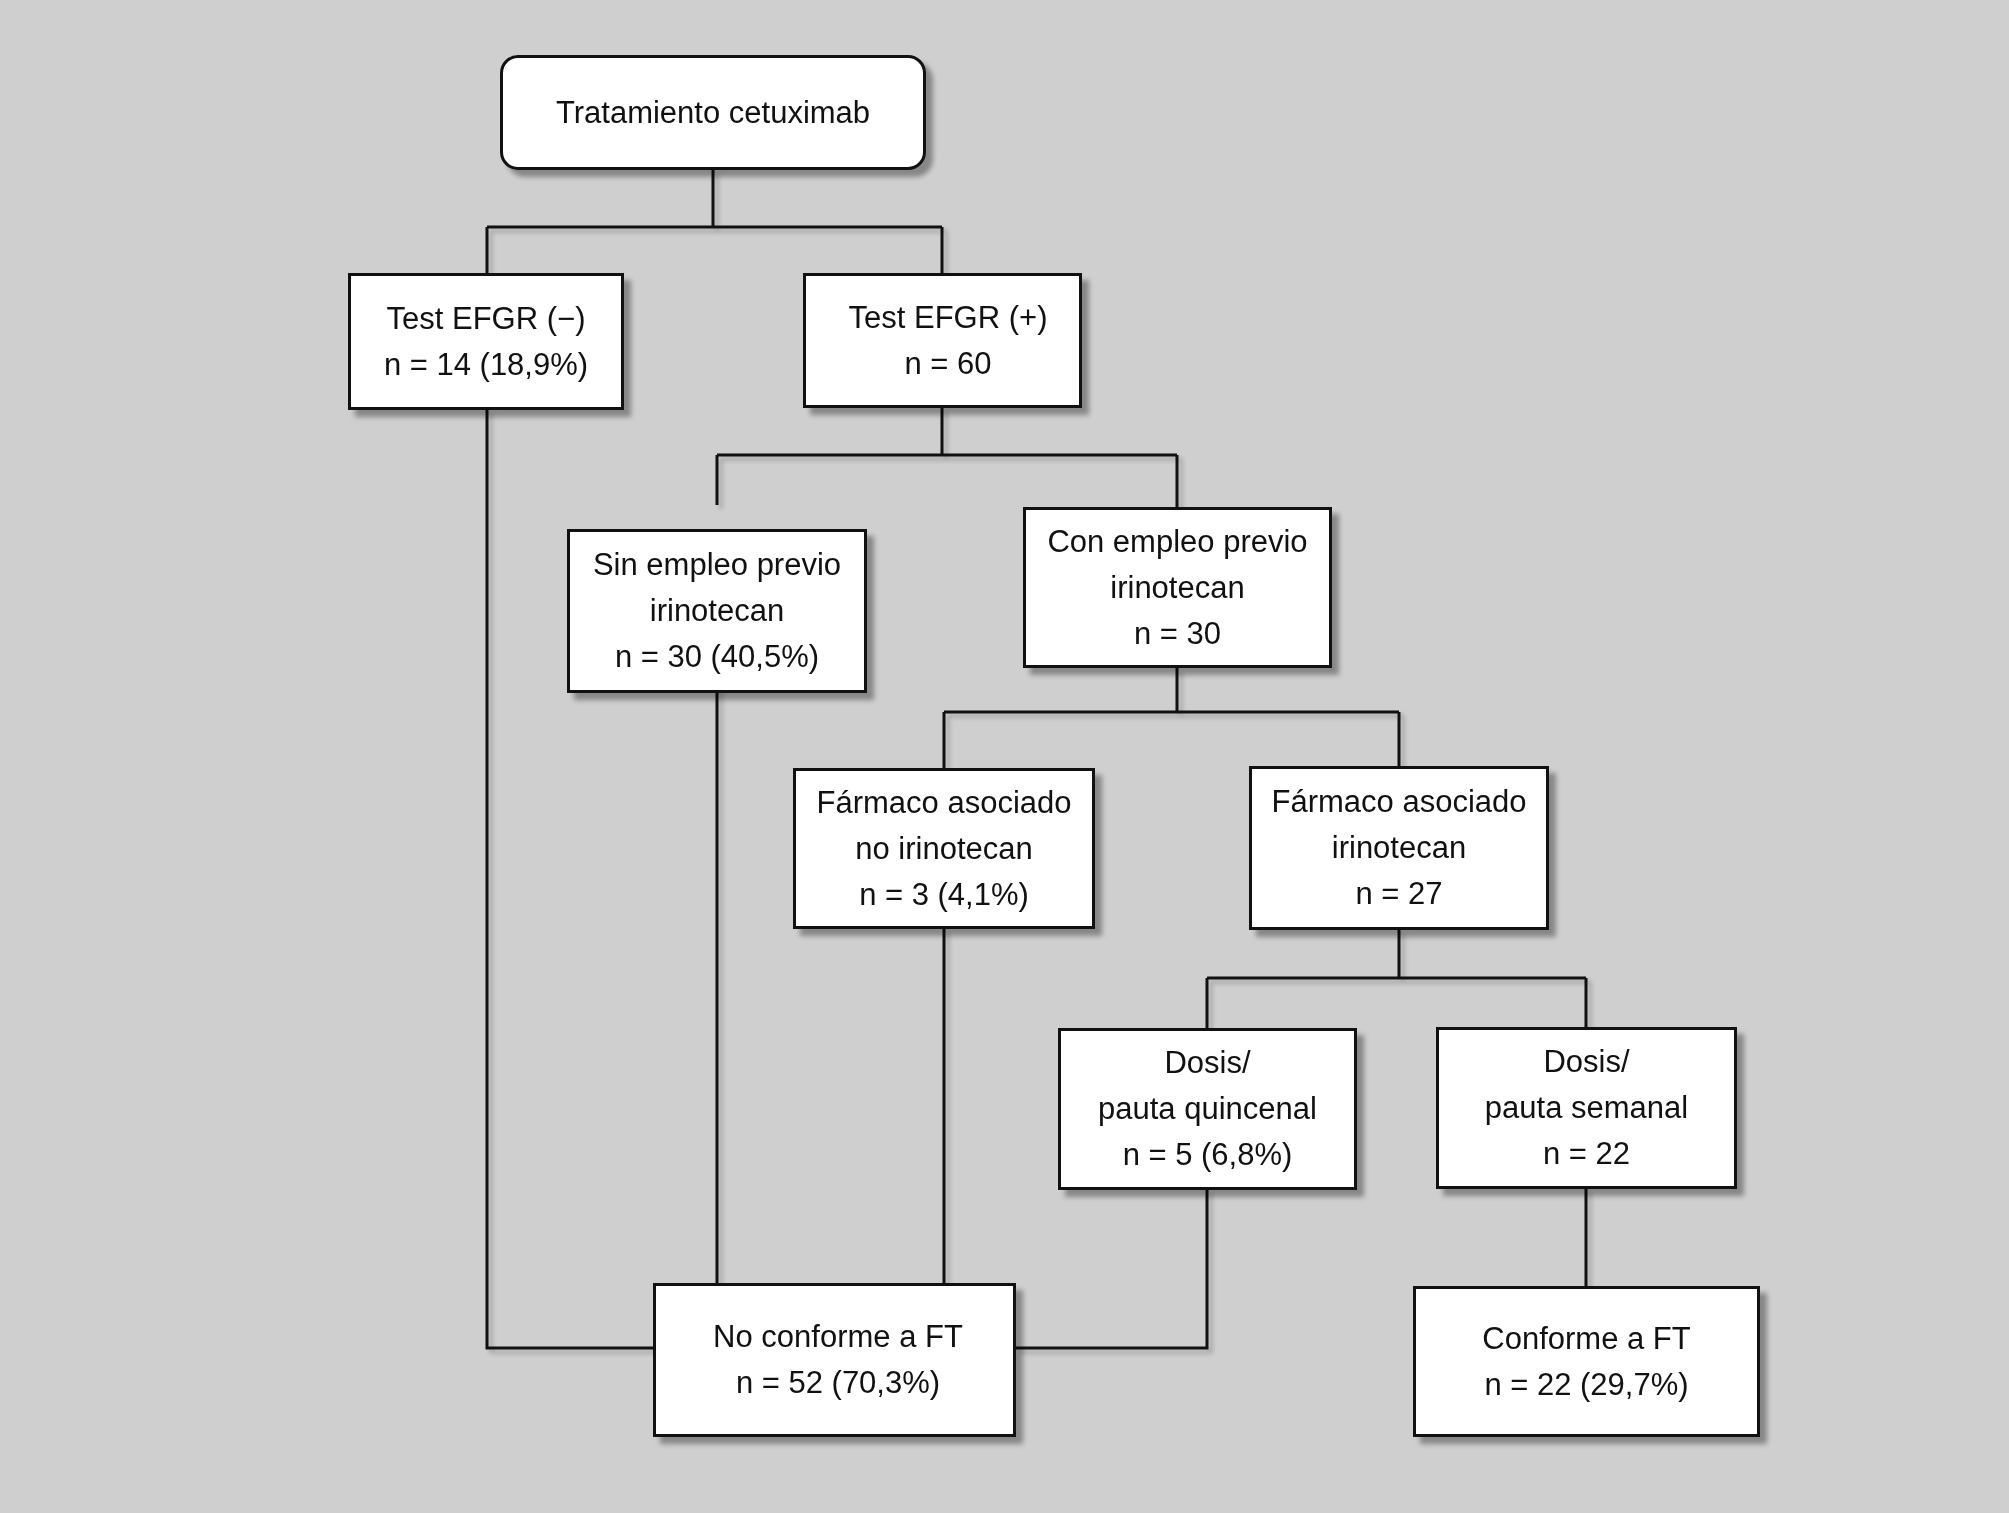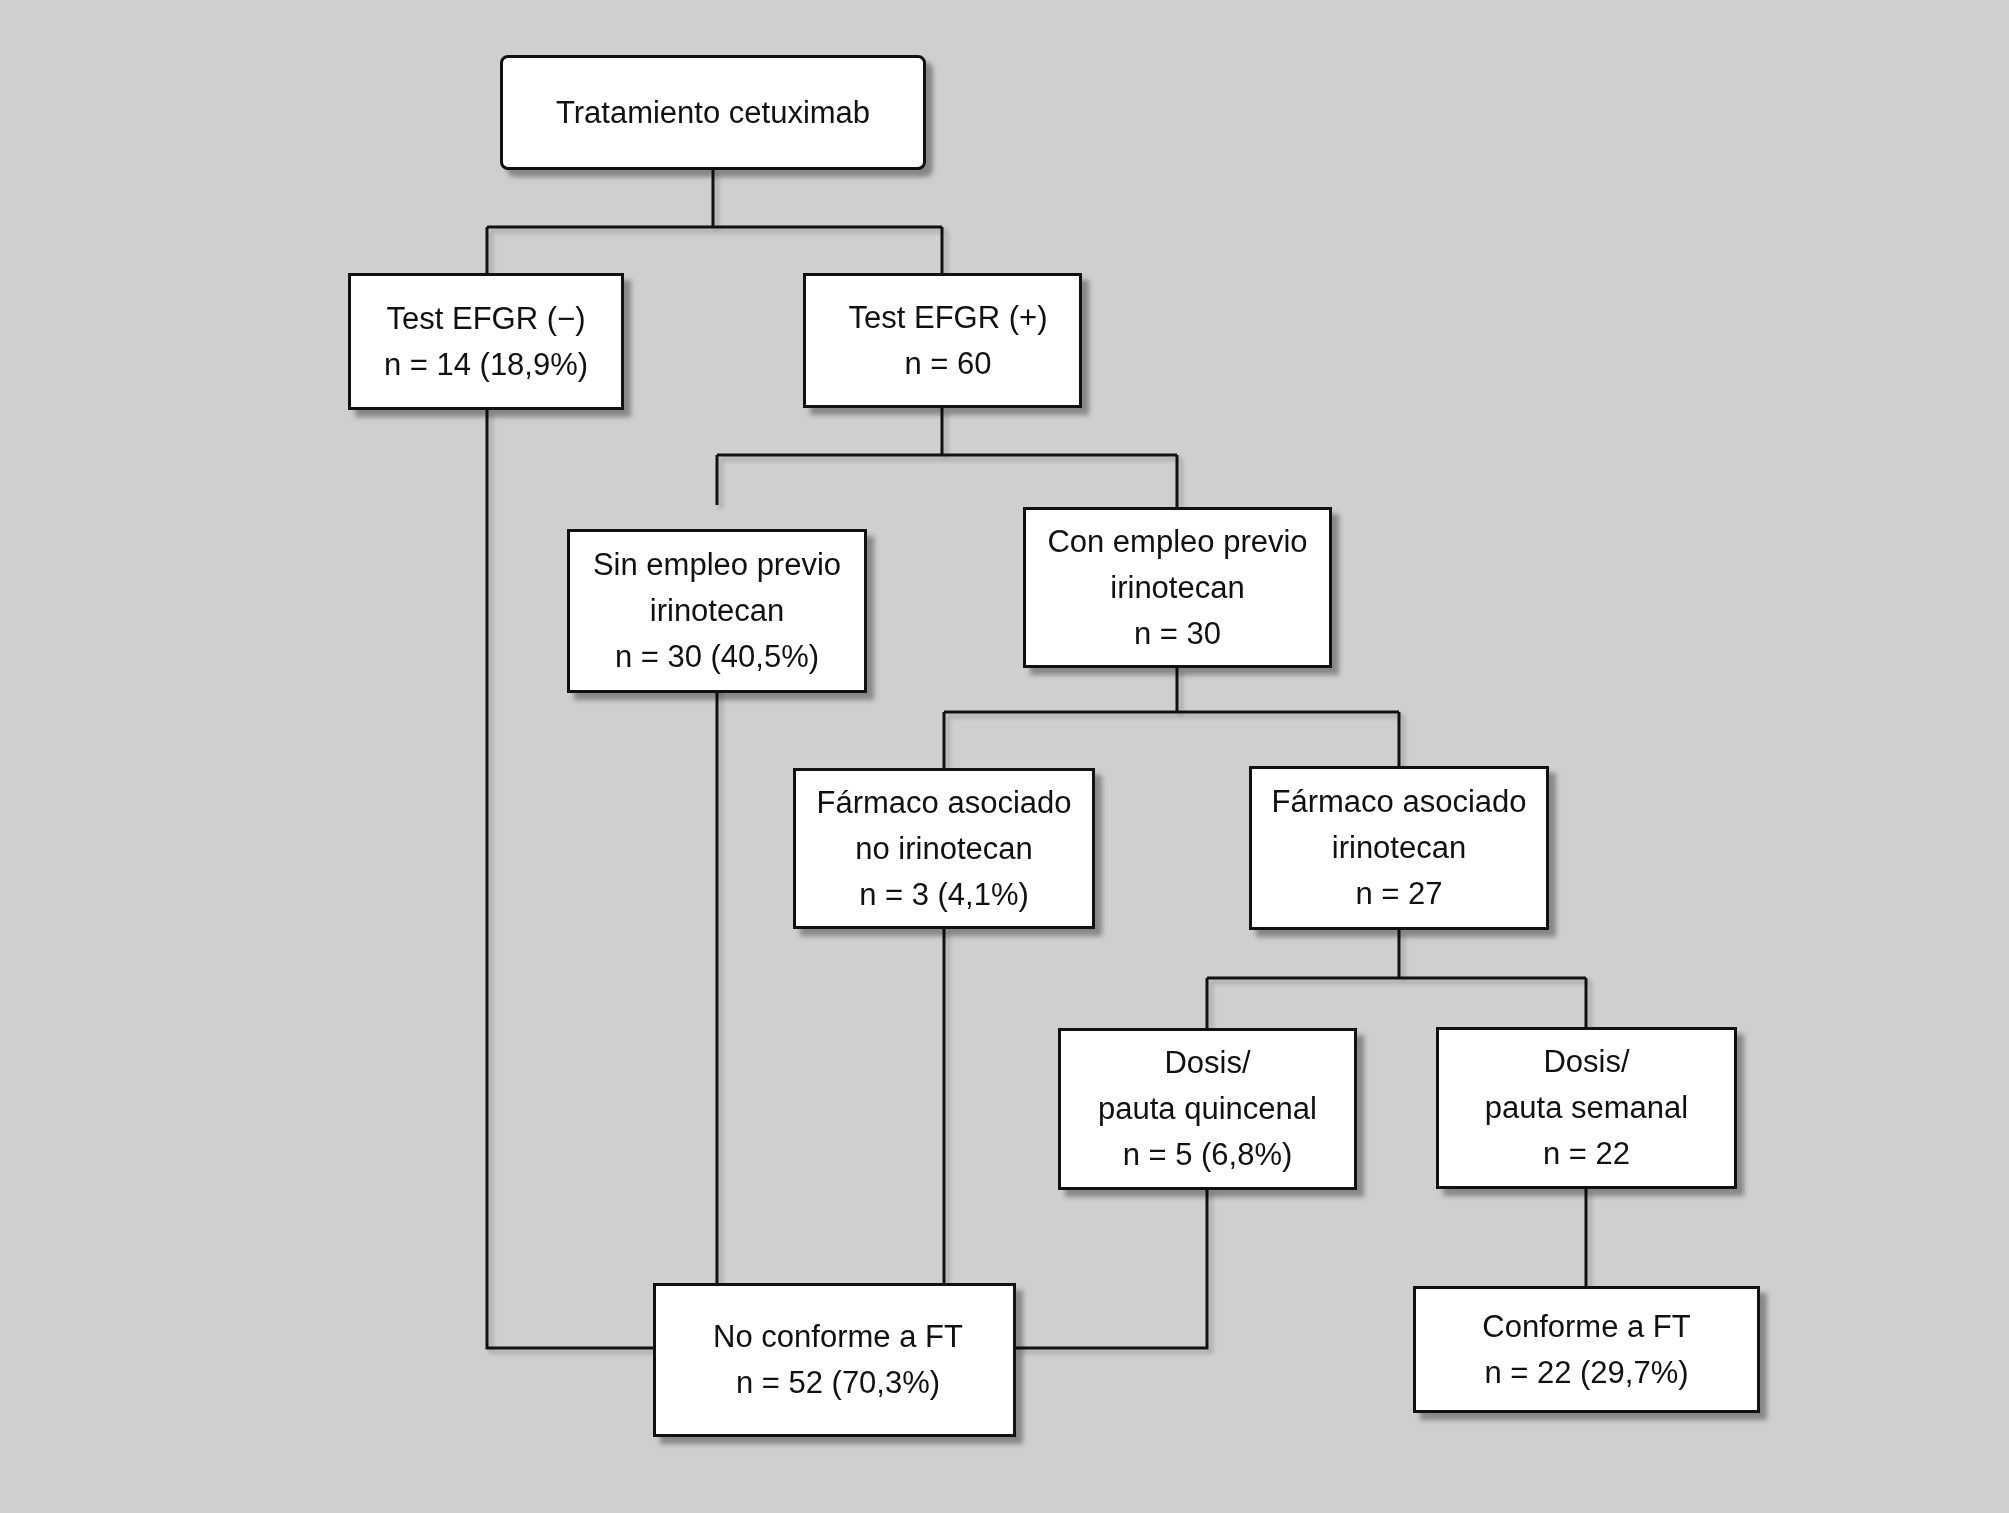--- a/index.html
+++ b/index.html
@@ -16,33 +16,33 @@
   }
   .node{
     position:absolute;z-index:1;box-sizing:border-box;
     background:var(--box-fill);border:3px solid var(--box-border);
     box-shadow:7px 7px 5px rgba(0,0,0,0.35);
     display:flex;align-items:center;justify-content:center;
     text-align:center;color:var(--text);
     font-size:31px;line-height:46px;
   }
   .node .label{white-space:pre-line;}
-  .node.rounded{border-radius:8px;}
+  .node.rounded{border-radius:18px;}
   
   #n-root{left:500px;top:55px;width:426px;height:115px;}
   #n-efgr-neg{left:348px;top:273px;width:276px;height:137px;}
   #n-efgr-pos{left:803px;top:273px;width:279px;height:135px;padding-left:11px;}
   #n-sin-empleo{left:567px;top:505px;width:300px;height:164px;margin-top:24px;}
   #n-con-empleo{left:1023px;top:507px;width:309px;height:161px;justify-content:center;}
   #n-farmaco-no-iri{left:793px;top:768px;width:302px;height:161px;}
   #n-farmaco-iri{left:1249px;top:766px;width:300px;height:164px;}
   #n-quincenal{left:1058px;top:1028px;width:299px;height:162px;}
   #n-semanal{left:1436px;top:1027px;width:301px;height:162px;}
   #n-no-conforme{left:653px;top:1283px;width:363px;height:154px;padding-left:7px;}
-  #n-conforme{left:1413px;top:1286px;width:347px;height:127px;}
+  #n-conforme{left:1413px;top:1286px;width:347px;height:151px;}
 </style>
 </head>
 <body>
 
 <div id="canvas">
 
   <svg id="edges" width="2009" height="1513" viewBox="0 0 2009 1513">
     <g style="filter:drop-shadow(4px 4px 2px rgba(0,0,0,0.22));">
       <path d="M713 170 V227 M487 227 H942 M487 227 V273 M942 227 V273"></path>
       <path d="M942 408 V455 M717 455 H1177 M717 455 V505 M1177 455 V507"></path>

